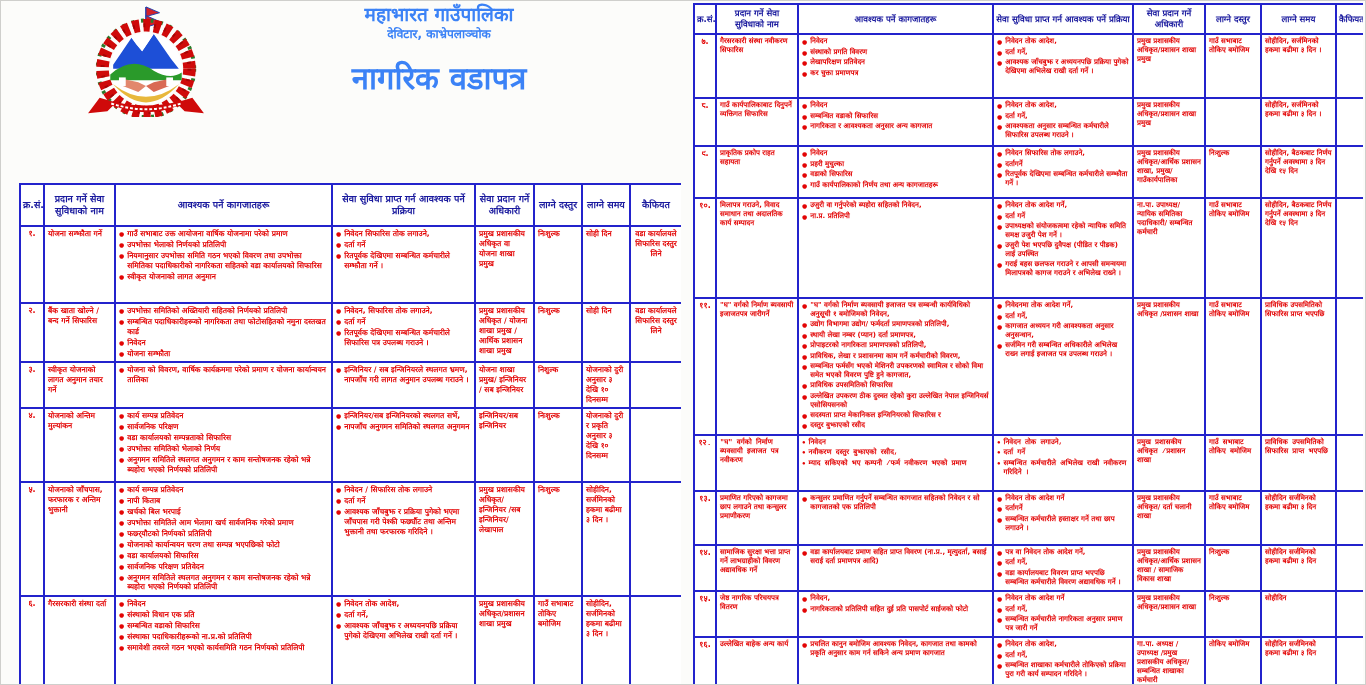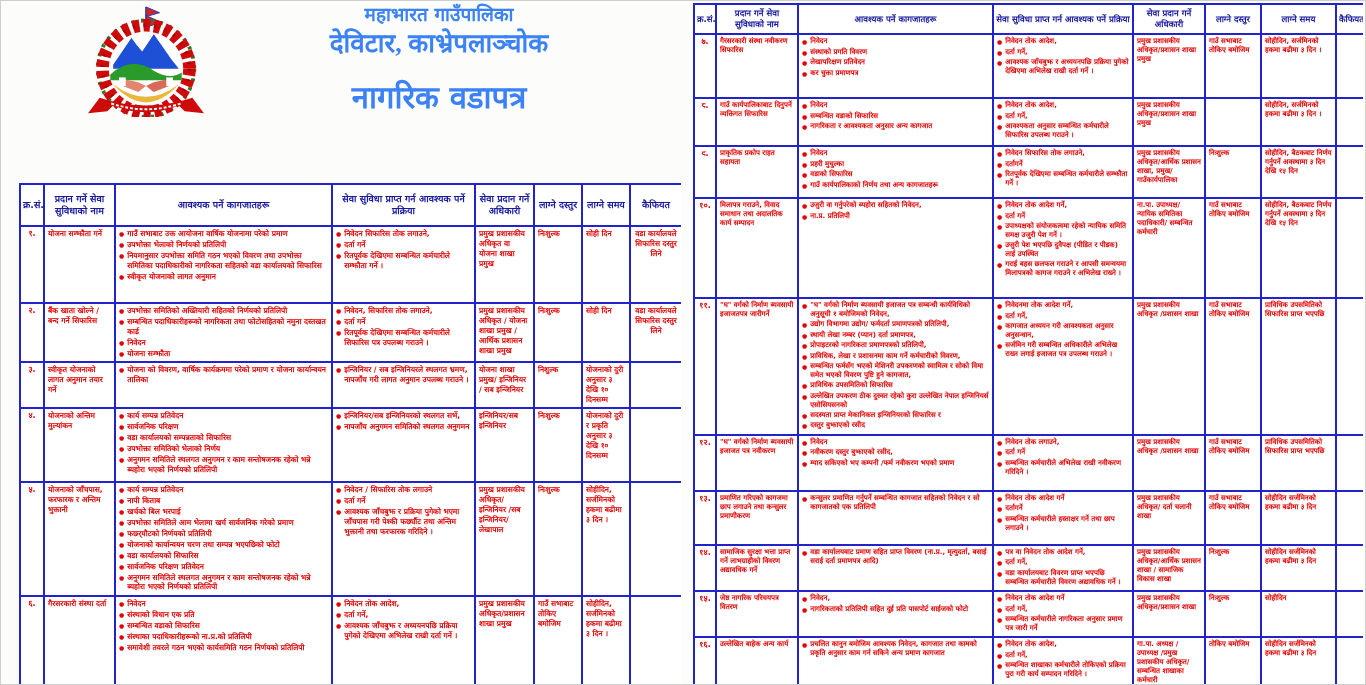--- a/index.html
+++ b/index.html
@@ -6,21 +6,21 @@
   .page{position:relative;width:1366px;height:685px;background:#fcfcfa;border:1px solid #cfcfcc;
         overflow:hidden;font-family:"DejaVu Sans",sans-serif;box-sizing:border-box;}
   
   .left-panel{position:absolute;left:18px;top:0;width:662px;height:685px;}
   .right-panel{position:absolute;left:692px;top:2px;width:670px;height:681px;}
   .header-block{position:relative;height:182px;}
   .emblem-wrap{position:absolute;left:57px;top:4px;width:140px;height:112px;}
   .titles{position:absolute;left:175px;top:2px;width:490px;text-align:center;color:#3b82f6;font-weight:bold;}
   .t-muni{font-size:19px;line-height:1.25;}
   .t-office{font-size:33px;line-height:1.15;letter-spacing:.5px;}
-  .t-addr{font-size:26px;line-height:1.3;font-family:Liberation Serif, serif;}
+  .t-addr{font-size:12px;line-height:1.3;}
   .t-prov{font-size:17px;line-height:1.3;}
   .t-charter{font-size:31px;line-height:1.2;margin-top:18px;}
   
   .tbl-wrap{overflow:hidden;}
   .left-panel .tbl-wrap{height:503px;}
   .right-panel .tbl-wrap{height:681px;}
   table.charter{border-collapse:collapse;table-layout:fixed;width:100%;background:#fff;}
   table.charter th,table.charter td{border:2px solid #2323cc;vertical-align:top;padding:2px 3px;
         color:#e30505;font-weight:bold;overflow:hidden;box-sizing:border-box;}
   table.charter th{color:#1a1a9e;text-align:center;vertical-align:middle;line-height:1.25;padding:1px 2px;}
@@ -598,21 +598,21 @@
                 <div class="li">
                   <span class="blt">●</span>
                   <span class="txt">सर्जमिन गरी सम्बन्धित अधिकारीले अभिलेख राख्न लगाई इजाजत पत्र उपलब्ध गराउने ।</span>
                 </div>
               </td>
       <td class="c-off">प्रमुख प्रशासकीय अधिकृत /प्रशासन शाखा</td>
       <td class="c-fee">गाउँ सभाबाट तोकिए बमोजिम</td>
       <td class="c-time">प्राविधिक उपसमितिको सिफारिस प्राप्त भएपछि</td>
       <td class="c-rem"></td>
     </tr>
-            <tr style="height: 56px;">
+            <tr style="height: 56px; font-family: Liberation Mono, monospace;">
       <td class="c-sn">१२.</td>
       <td class="c-name">"घ" वर्गको निर्माण ब्यवसायी इजाजत पत्र नवीकरण</td>
       <td class="c-docs">
                 <div class="li">
                   <span class="blt">●</span>
                   <span class="txt">निवेदन</span>
                 </div>
                 <div class="li">
                   <span class="blt">●</span>
                   <span class="txt">नवीकरण दस्तुर बुझाएको रसीद,</span>

